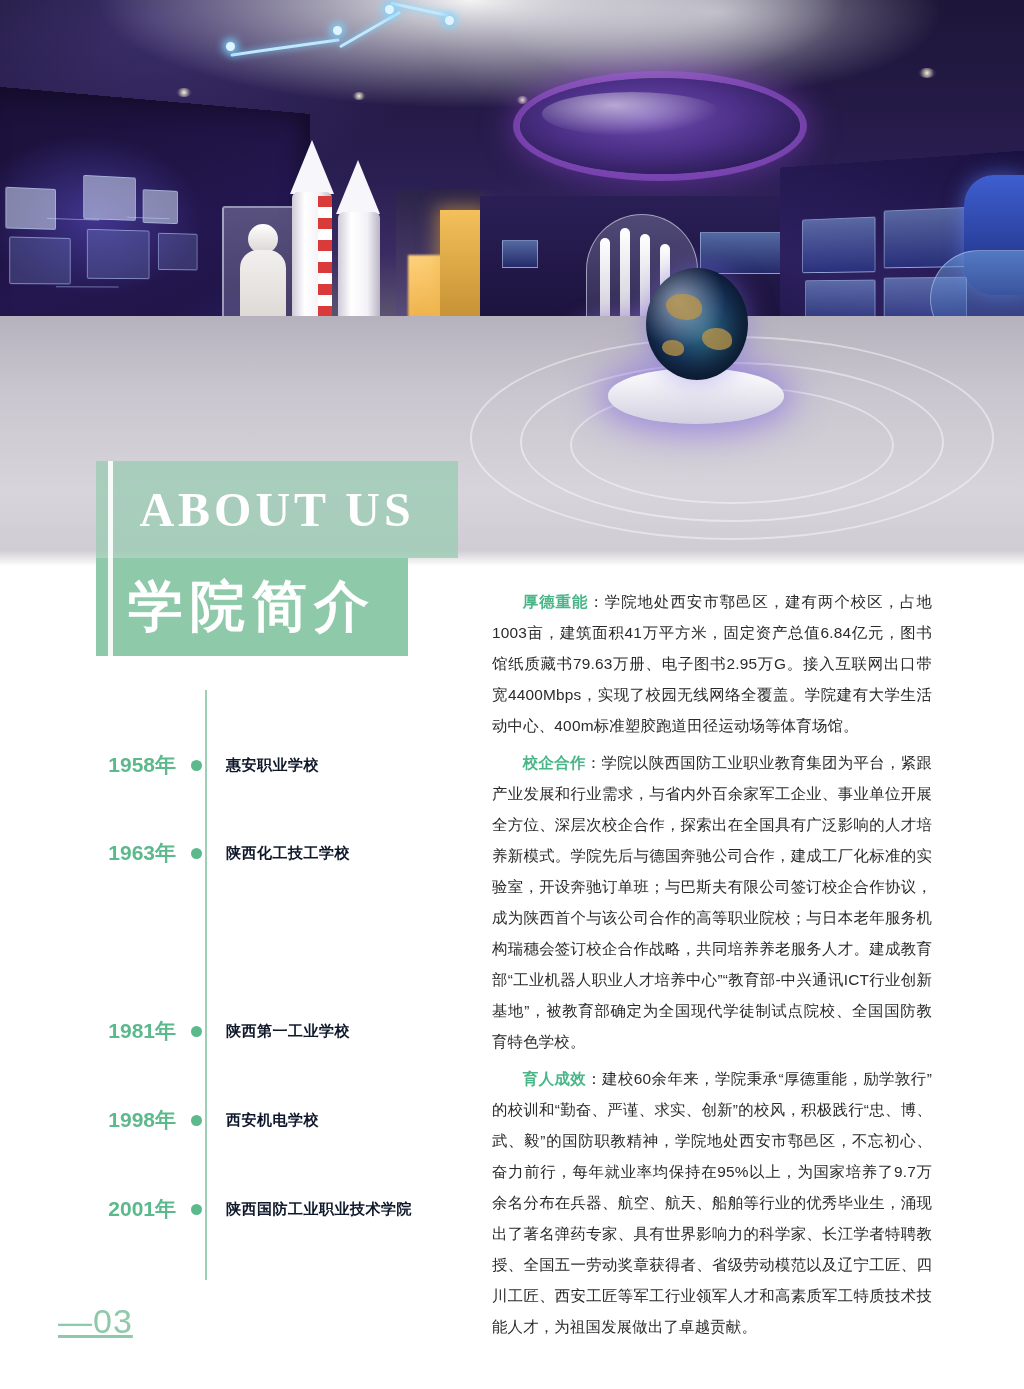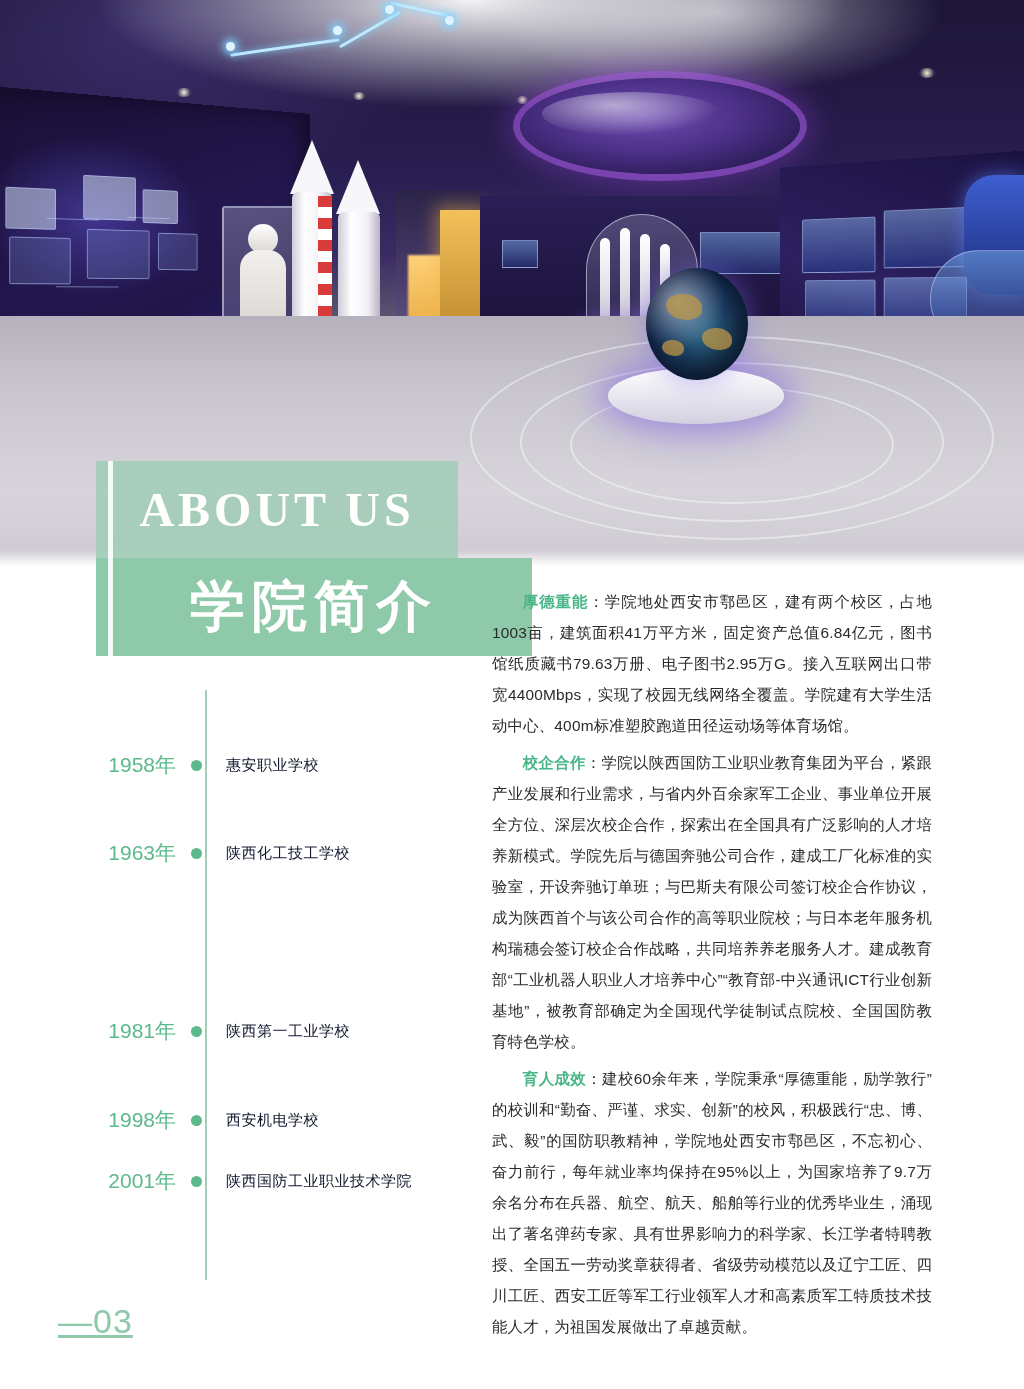--- a/index.html
+++ b/index.html
@@ -236,21 +236,21 @@
   .title-en span {
     font-family: "Liberation Serif", serif;
     font-weight: bold;
     font-size: 48px;
     letter-spacing: 4px;
     color: #ffffff;
   }
   .title-cn {
     position: absolute;
     left: 96px; top: 558px;
-    width: 436px; height: 98px;
+    width: 312px; height: 98px;
     background: #8ec9a9;
     display: flex; align-items: center; justify-content: center;
   }
   .title-cn span {
     font-size: 55px;
     font-weight: bold;
     letter-spacing: 7px;
     color: #ffffff;
   }
   .title-bar {
@@ -258,21 +258,21 @@
     left: 108px; top: 461px;
     width: 5px; height: 195px;
     background: #ffffff;
     opacity: 0.9;
   }
 
   
   .timeline {
     position: absolute;
     left: 60px; top: 690px;
-    width: 400px; height: 600px;
+    width: 400px; height: 600px; font-weight: bold;
   }
   .tl-line {
     position: absolute;
     left: 145px; top: 0;
     width: 2px; height: 590px;
     background: #9ccfb4;
   }
   .tl-row {
     position: absolute;
     left: 0;
@@ -446,21 +446,21 @@
     <div class="tl-dot"></div>
     <div class="tl-label">陕西第一工业学校</div>
   </div>
 
   <div class="tl-row" style="top:415px;">
     <div class="tl-year">1998年</div>
     <div class="tl-dot"></div>
     <div class="tl-label">西安机电学校</div>
   </div>
 
-  <div class="tl-row" style="top:476px;">
+  <div class="tl-row" style="top:504px;">
     <div class="tl-year">2001年</div>
     <div class="tl-dot"></div>
     <div class="tl-label">陕西国防工业职业技术学院</div>
   </div>
 </div>
 
 <div class="page-num">—03</div>
 
 <div class="body-col">
   <p class="para">

